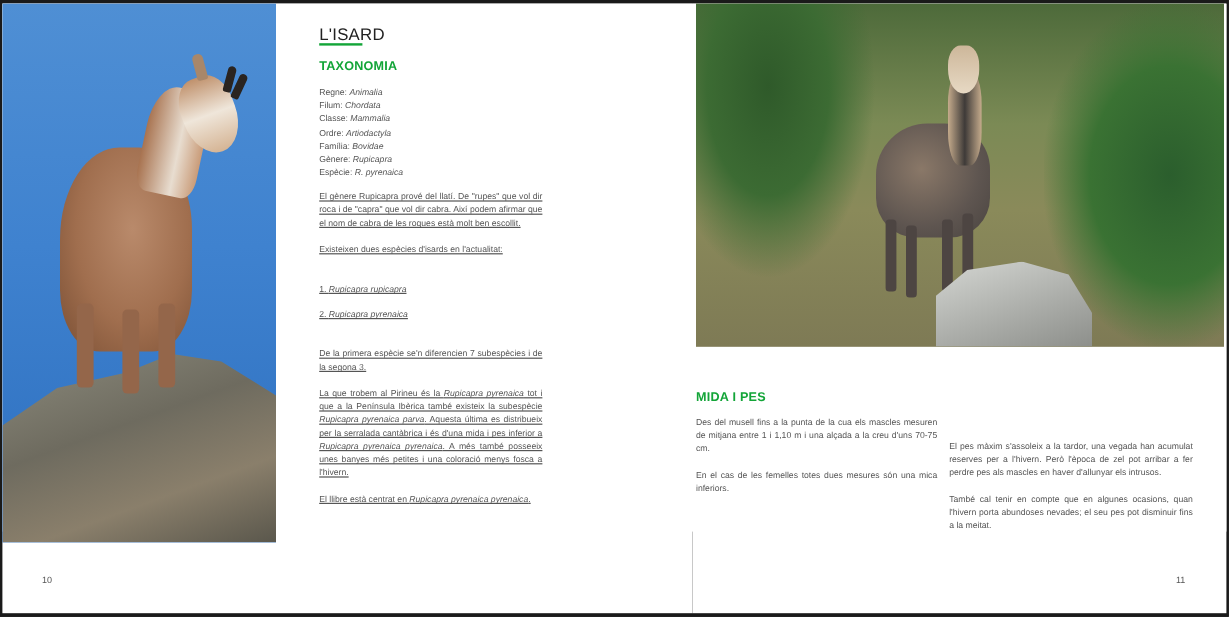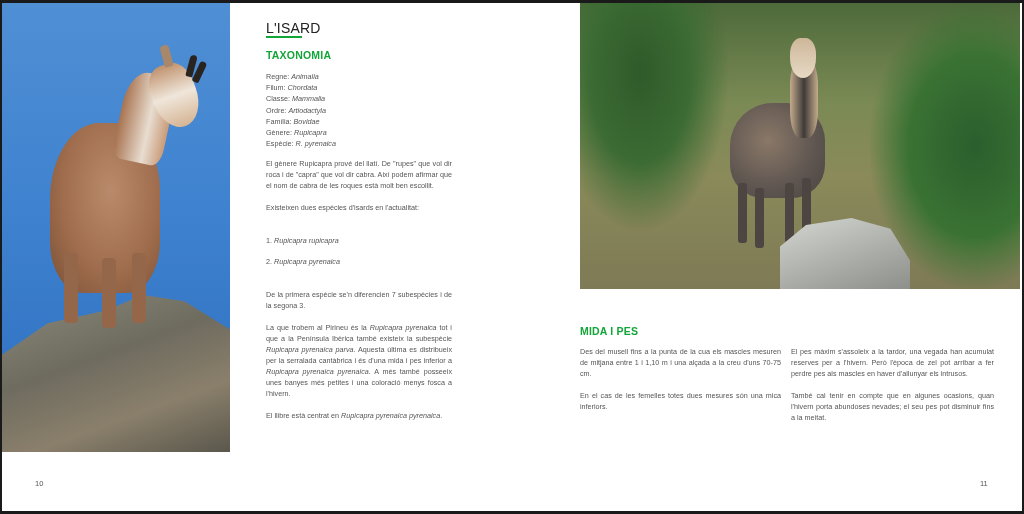--- a/index.html
+++ b/index.html
@@ -90,21 +90,21 @@
     <div class="tax-list">
       <div><span>Regne: </span><em>Animalia</em></div>
       <div><span>Filum: </span><em>Chordata</em></div>
       <div><span>Classe: </span><em>Mammalia</em></div>
       <div><span>Ordre: </span><em>Artiodactyla</em></div>
       <div><span>Família: </span><em>Bovidae</em></div>
       <div><span>Gènere: </span><em>Rupicapra</em></div>
       <div><span>Espècie: </span><em>R. pyrenaica</em></div>
     </div>
 
-    <div class="col" style="left:264px;top:155px;width:186px;">
+    <div class="col" style="left:264px;top:155px;width:186px;text-decoration:underline;">
       <p>El gènere Rupicapra prové del llatí. De "rupes" que vol dir roca i de "capra" que vol dir cabra. Així podem afirmar que el nom de cabra de les roques està molt ben escollit.</p>
       <p style="margin-bottom:22px;">Existeixen dues espècies d'isards en l'actualitat:</p>
       <p class="tight"><span>1. </span><em>Rupicapra rupicapra</em></p>
       <p style="margin-bottom:22px;"><span>2. </span><em>Rupicapra pyrenaica</em></p>
       <p>De la primera espècie se'n diferencien 7 subespècies i de la segona 3.</p>
       <p><span>La que trobem al Pirineu és la </span><em>Rupicapra pyrenaica</em><span> tot i que a la Península Ibèrica també existeix la subespècie </span><em>Rupicapra pyrenaica parva</em><span>. Aquesta última es distribueix per la serralada cantàbrica i és d'una mida i pes inferior a </span><em>Rupicapra pyrenaica pyrenaica</em><span>. A més també posseeix unes banyes més petites i una coloració menys fosca a l'hivern.</span></p>
       <p><span>El llibre està centrat en </span><em>Rupicapra pyrenaica pyrenaica</em><span>.</span></p>
     </div>
 
     <div class="page-num" style="left:33px;top:476px;">10</div>
@@ -124,20 +124,20 @@
       <div class="rock-r"></div>
     </div>
 
     <div class="section-heading" style="left:3px;top:322px;">MIDA I PES</div>
 
     <div class="col" style="left:3px;top:343px;width:201px;">
       <p>Des del musell fins a la punta de la cua els mascles mesuren de mitjana entre 1 i 1,10 m i una alçada a la creu d'uns 70-75 cm.</p>
       <p>En el cas de les femelles totes dues mesures són una mica inferiors.</p>
     </div>
 
-    <div class="col" style="left:214px;top:343px;width:203px;">
+    <div class="col" style="left:214px;top:363px;width:203px;">
       <p>El pes màxim s'assoleix a la tardor, una vegada han acumulat reserves per a l'hivern. Però l'època de zel pot arribar a fer perdre pes als mascles en haver d'allunyar els intrusos.</p>
       <p>També cal tenir en compte que en algunes ocasions, quan l'hivern porta abundoses nevades; el seu pes pot disminuir fins a la meitat.</p>
     </div>
 
     <div class="page-num" style="left:403px;top:476px;">11</div>
   </div>
 </div>
 
 </body></html>

